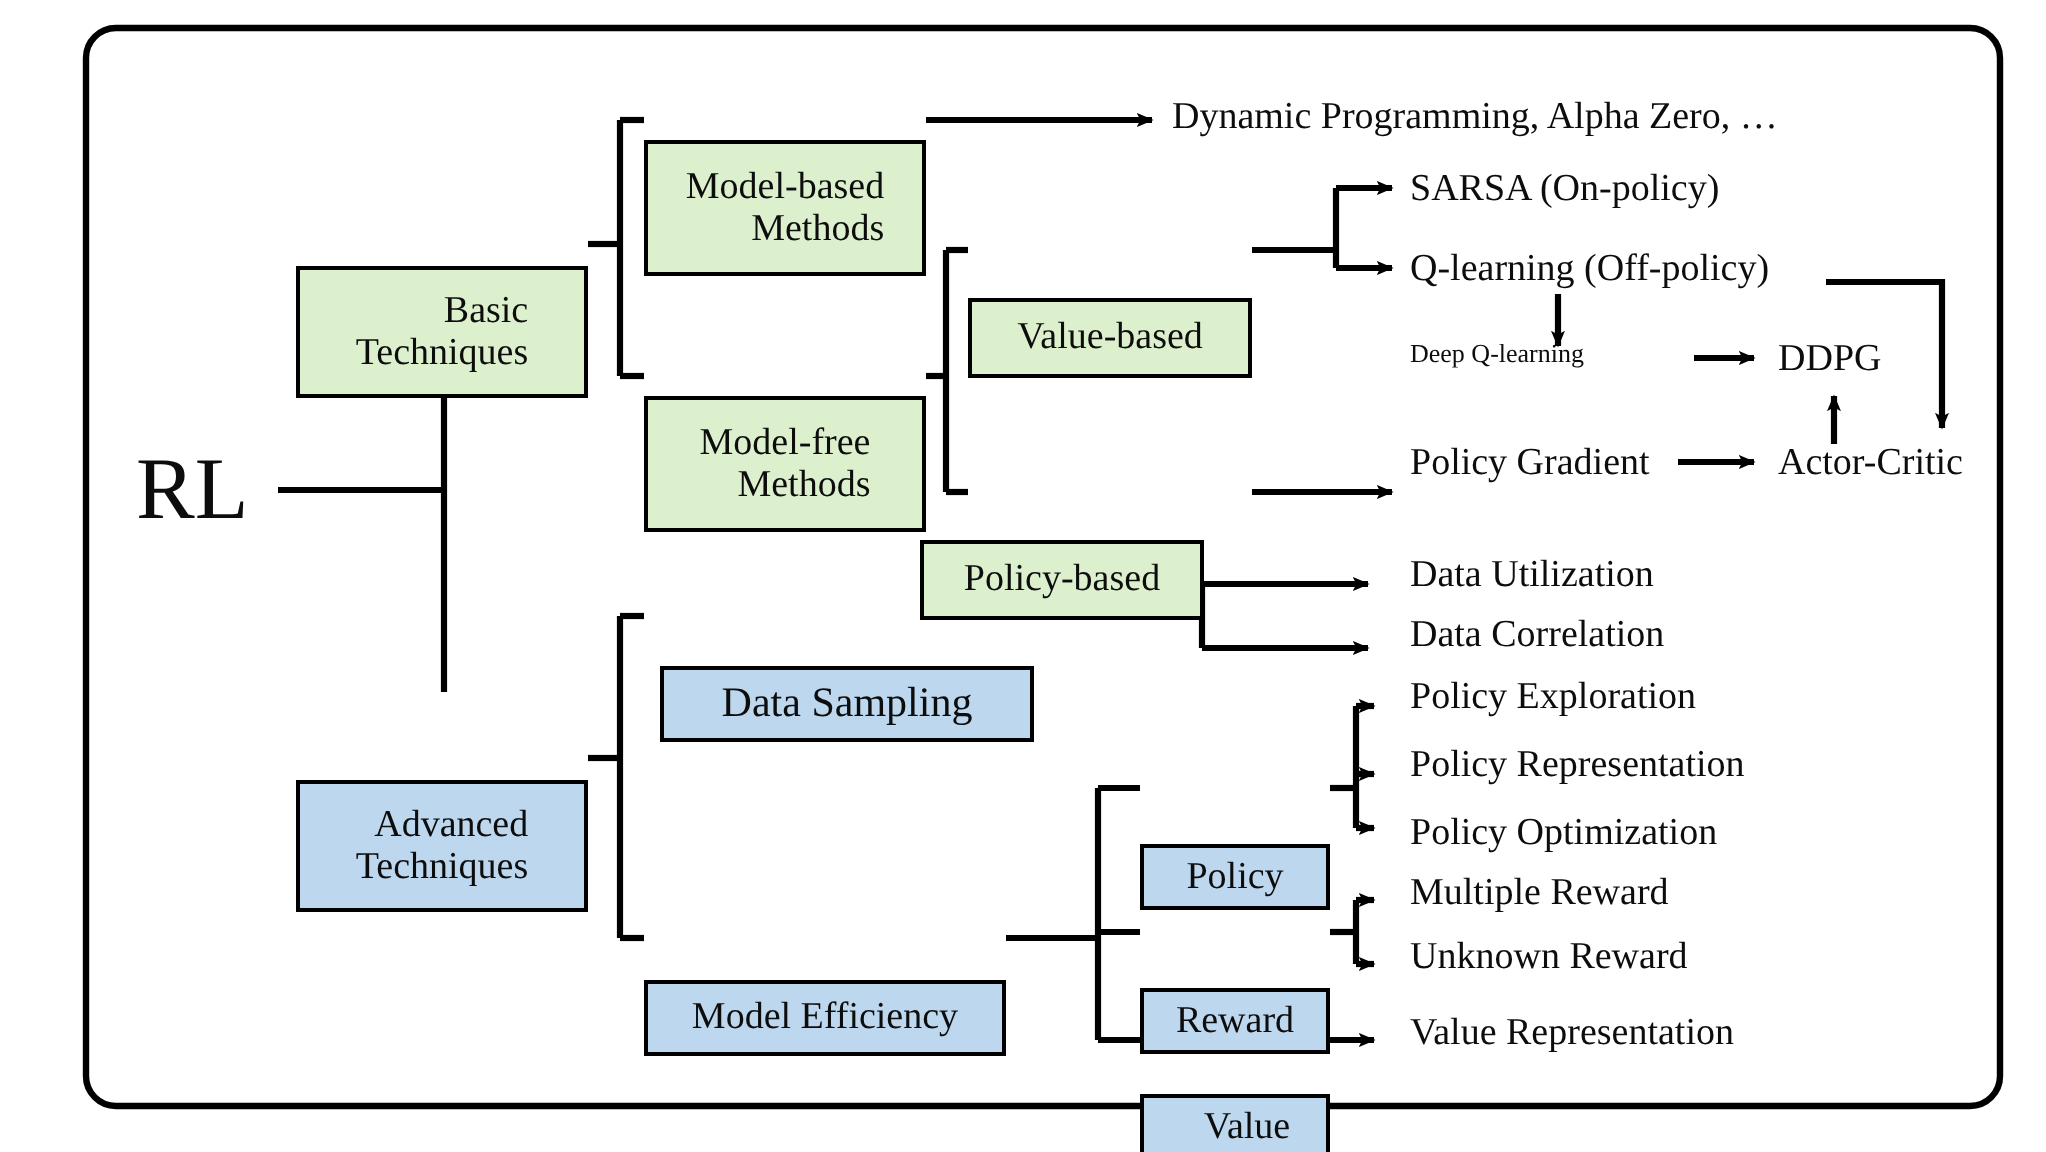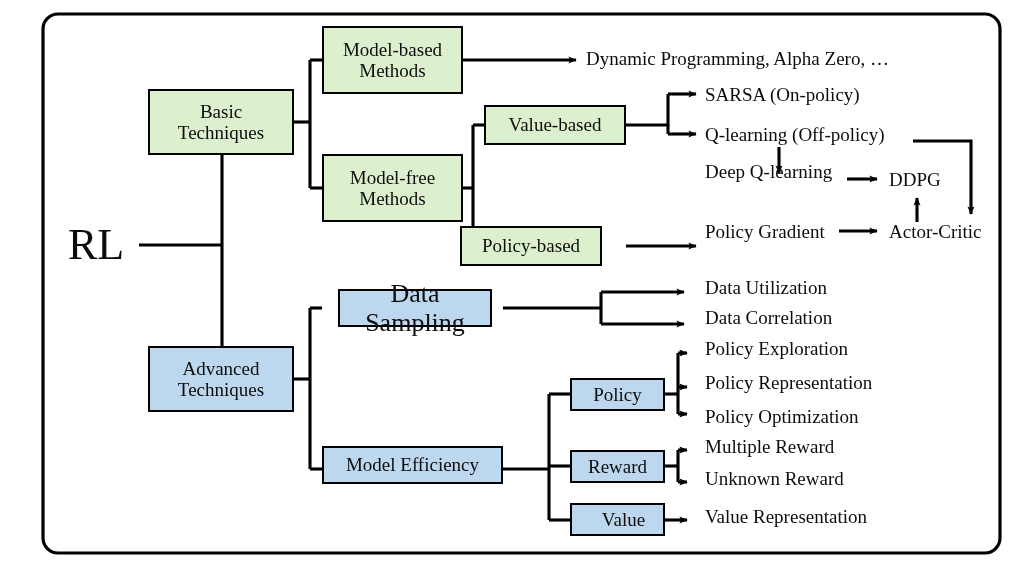--- a/index.html
+++ b/index.html
@@ -23,25 +23,26 @@
     height: 576px;
     pointer-events: none;
   }
   .node {
     position: absolute;
     box-sizing: border-box;
     border: 2.2px solid #000000;
     display: flex;
     align-items: center;
     justify-content: center;
-    text-align: center;
+    text-align: right;
     line-height: 1.12;
     color: #0d0d0d;
     font-family: "Liberation Serif", "DejaVu Serif", serif;
     z-index: 3;
+    margin-top: 44px;
   }
   .node.green { background: #ddf0ce; }
   .node.blue  { background: #bdd7ee; }
   .node span { display: block; padding: 0 4px; }
   .leaf {
     position: absolute;
     color: #0d0d0d;
     font-family: "Liberation Serif", "DejaVu Serif", serif;
     white-space: nowrap;
     z-index: 3;
@@ -166,21 +167,21 @@
   </div>
 
   <div class="node green" style="left:484px; top:105px; width:142px; height:40px; font-size:19px;">
     <span>Value-based</span>
   </div>
 
   <div class="node green" style="left:460px; top:226px; width:142px; height:40px; font-size:19px;">
     <span>Policy-based</span>
   </div>
 
-  <div class="node blue" style="left:338px; top:289px; width:154px; height:38px; font-size:26px;">
+  <div class="node blue" style="left:330px; top:289px; width:187px; height:38px; font-size:21px;">
     <span>Data Sampling</span>
   </div>
 
   <div class="node blue" style="left:322px; top:446px; width:181px; height:38px; font-size:19px;">
     <span>Model Efficiency</span>
   </div>
 
   <div class="node blue" style="left:570px; top:378px; width:95px; height:33px; font-size:19px;">
     <span>Policy</span>
   </div>
@@ -192,21 +193,21 @@
   <div class="node blue" style="left:570px; top:503px; width:95px; height:33px; font-size:19px;padding-left:12px;">
     <span>Value</span>
   </div>
 
   <div class="leaf" style="left:586px; top:48px; font-size:19px;">Dynamic Programming, Alpha Zero, …</div>
 
   <div class="leaf" style="left:705px; top:84px; font-size:19px;">SARSA (On-policy)</div>
 
   <div class="leaf" style="left:705px; top:124px; font-size:19px;">Q-learning (Off-policy)</div>
 
-  <div class="leaf" style="left:705px; top:161px; font-size:19px;">Deep Q-learning</div>
+  <div class="leaf" style="left:705px; top:169px; font-size:13px;">Deep Q-learning</div>
 
   <div class="leaf" style="left:889px; top:169px; font-size:19px;">DDPG</div>
 
   <div class="leaf" style="left:705px; top:221px; font-size:19px;">Policy Gradient</div>
 
   <div class="leaf" style="left:889px; top:221px; font-size:19px;">Actor-Critic</div>
 
   <div class="leaf" style="left:705px; top:277px; font-size:19px;">Data Utilization</div>
 
   <div class="leaf" style="left:705px; top:307px; font-size:19px;">Data Correlation</div>

